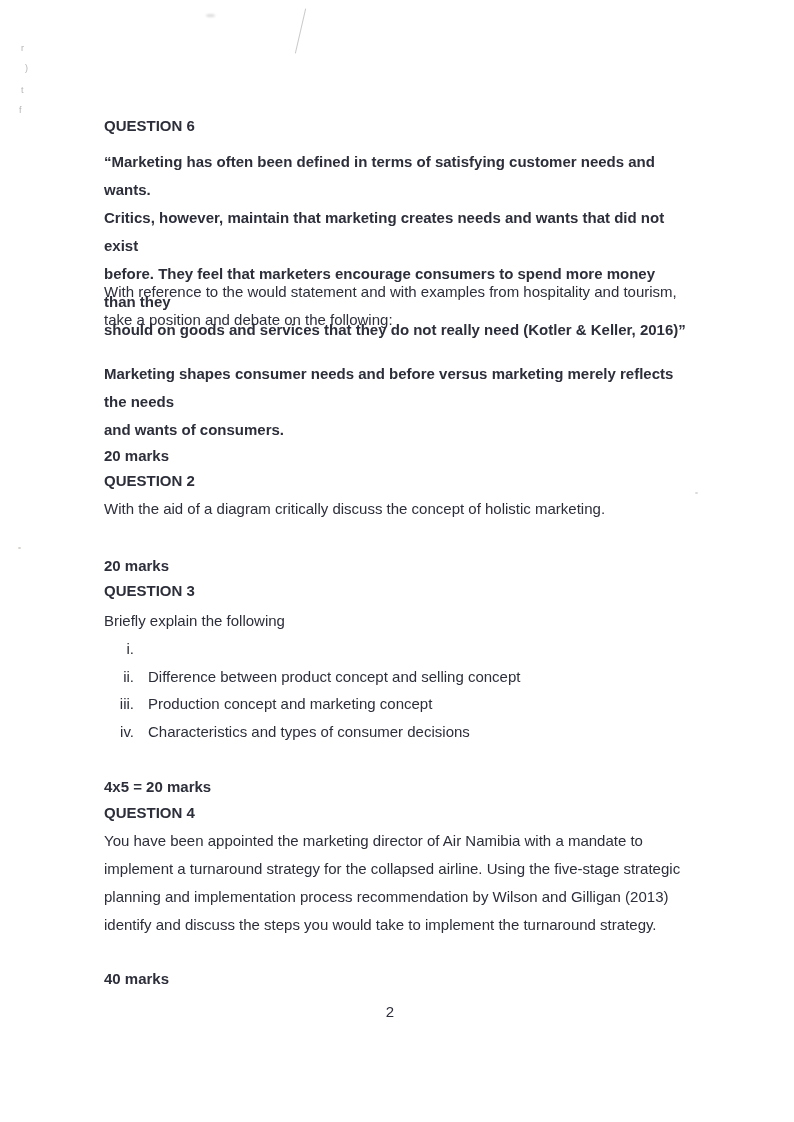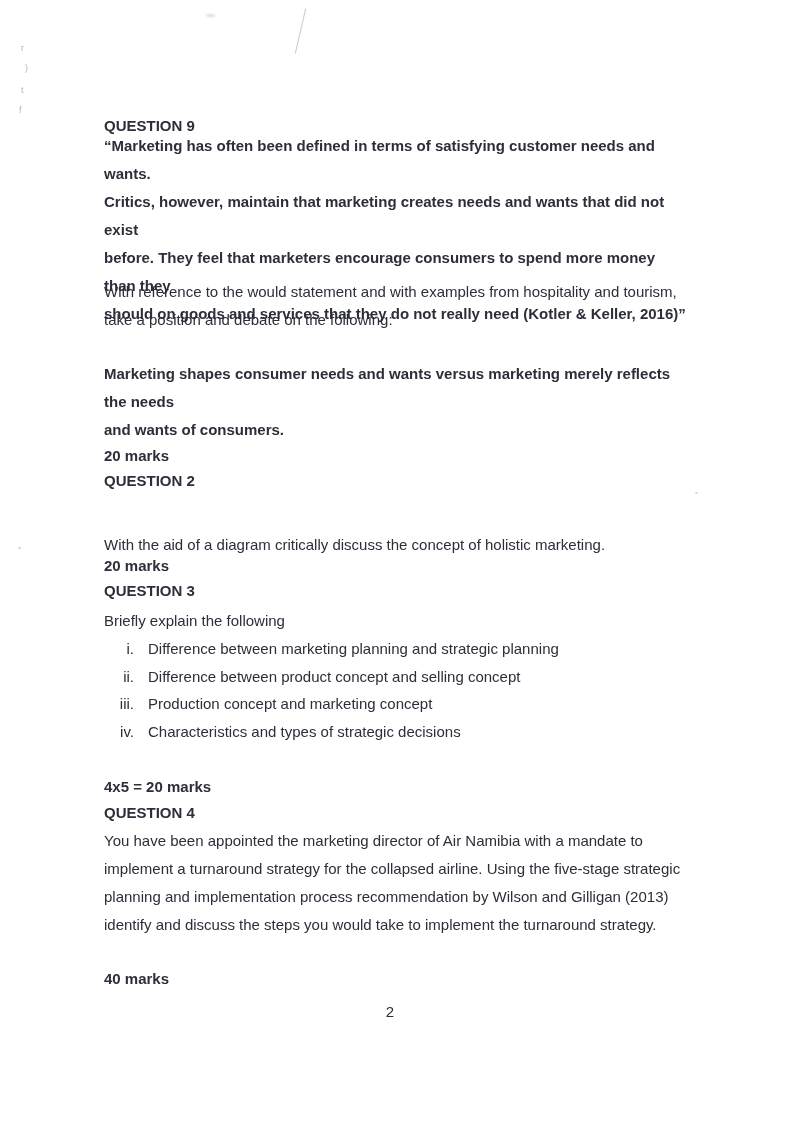--- a/index.html
+++ b/index.html
@@ -113,64 +113,63 @@
 
   <div class="slash-artifact"></div>
   <div class="smudge-artifact"></div>
   <div class="artifact nm1">r</div>
   <div class="artifact nm2">)</div>
   <div class="artifact nm3">t</div>
   <div class="artifact nm4">f</div>
   <div class="dot-artifact-right"></div>
   <div class="dot-artifact-left"></div>
 
-  <div class="block heading" style="top:112px;">QUESTION 9</div>
+  <div class="block heading" style="top:112px;">QUESTION 6</div>
 
-  <div class="block bold-par" style="top:132px;">
+  <div class="block bold-par" style="top:148px;">
     <div>“Marketing has often been defined in terms of satisfying customer needs and wants.</div>
     <div>Critics, however, maintain that marketing creates needs and wants that did not exist</div>
     <div>before. They feel that marketers encourage consumers to spend more money than they</div>
     <div>should on goods and services that they do not really need (Kotler &amp; Keller, 2016)”</div>
   </div>
 
   <div class="block" style="top:278px;">
     <div>With reference to the would statement and with examples from hospitality and tourism,</div>
     <div>take a position and debate on the following:</div>
   </div>
 
   <div class="block bold-par" style="top:360px;">
-    <div>Marketing shapes consumer needs and wants versus marketing merely reflects the needs</div>
+    <div>Marketing shapes consumer needs and before versus marketing merely reflects the needs</div>
     <div>and wants of consumers.</div>
   </div>
 
   <div class="marks" style="top:442px;">20 marks</div>
 
   <div class="block heading" style="top:467px;">QUESTION 2</div>
-  <div class="block" style="top:495px;margin-top:36px;">With the aid of a diagram critically discuss the concept of holistic marketing.</div>
+  <div class="block" style="top:495px;">With the aid of a diagram critically discuss the concept of holistic marketing.</div>
   <div class="marks" style="top:552px;">20 marks</div>
 
   <div class="block heading" style="top:577px;">QUESTION 3</div>
   <div class="block" style="top:607px;">Briefly explain the following</div>
 
   <div class="block" style="top:635px;">
     <div class="list-row">
       <span class="list-num">i.</span>
-      <span class="list-text">Difference between marketing planning and strategic planning</span>
     </div>
     <div class="list-row">
       <span class="list-num">ii.</span>
       <span class="list-text">Difference between product concept and selling concept</span>
     </div>
     <div class="list-row">
       <span class="list-num">iii.</span>
       <span class="list-text">Production concept and marketing concept</span>
     </div>
     <div class="list-row">
       <span class="list-num">iv.</span>
-      <span class="list-text">Characteristics and types of strategic decisions</span>
+      <span class="list-text">Characteristics and types of consumer decisions</span>
     </div>
   </div>
 
   <div class="marks" style="top:773px;">4x5 = 20 marks</div>
 
   <div class="block heading" style="top:799px;">QUESTION 4</div>
 
   <div class="block" style="top:827px;">
     <div>You have been appointed the marketing director of Air Namibia with a mandate to</div>
     <div>implement a turnaround strategy for the collapsed airline.  Using the five-stage strategic</div>

